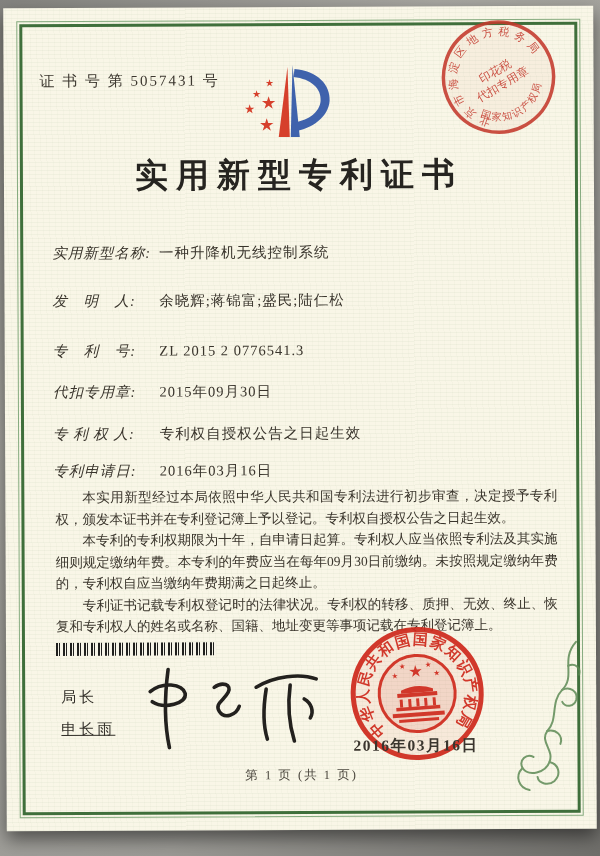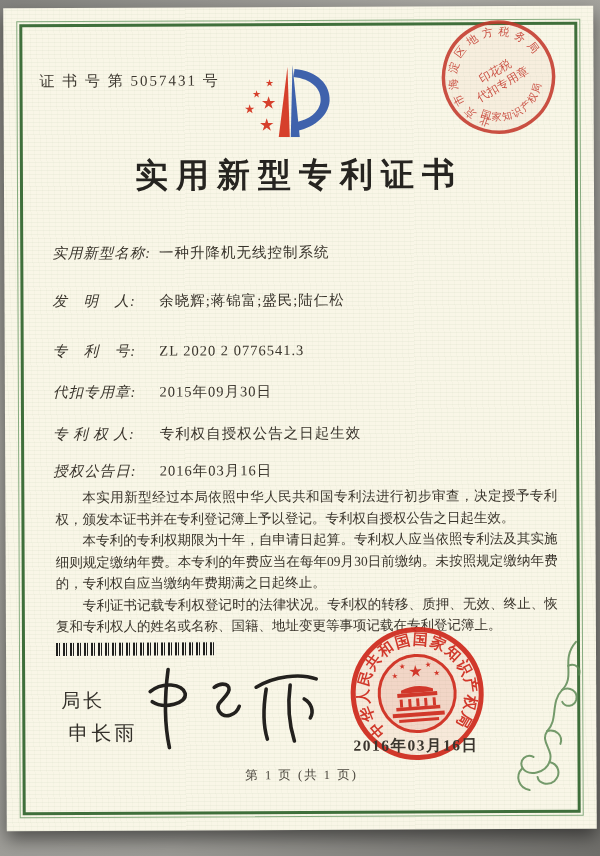--- a/index.html
+++ b/index.html
@@ -24,22 +24,22 @@
   .title{position:absolute;left:0;top:146px;width:100%;text-align:center;
          font-size:33px;font-weight:bold;letter-spacing:8px;color:#262420;}
   .field{position:absolute;left:48px;right:40px;font-size:14.5px;color:#39342c;letter-spacing:1px;}
   .flabel{display:inline-block;min-width:102px;font-style:italic;}
   .f1{top:236px;} .f2{top:284px;} .f3{top:334px;} .f4{top:375px;} .f5{top:417px;} .f6{top:454px;}
   .paras{position:absolute;left:50px;right:38px;top:479px;
          font-size:13.5px;line-height:21.5px;color:#3a352c;text-align:justify;}
   .paras p{margin:0;text-indent:2em;}
   .barcode{position:absolute;left:50px;top:635px;width:160px;height:13px;
          background:repeating-linear-gradient(90deg,#20201e 0 2px,#f6f4e8 2px 3px,#20201e 3px 4px,#f6f4e8 4px 7px,#20201e 7px 9px,#f6f4e8 9px 10px,#20201e 10px 11px,#f6f4e8 11px 14px);}
-  .signer-title{position:absolute;left:55px;top:680px;font-size:19px;letter-spacing:3px;color:#33302a;}
-  .signer-name{position:absolute;left:62px;top:712px;font-size:20px;letter-spacing:3px;color:#33302a;}
+  .signer-title{position:absolute;left:55px;top:680px;font-size:15px;letter-spacing:3px;color:#33302a;}
+  .signer-name{position:absolute;left:55px;top:712px;font-size:15px;letter-spacing:3px;color:#33302a;text-decoration:underline;}
   .signature{position:absolute;left:132px;top:650px;}
   .main-seal{position:absolute;left:336px;top:612px;opacity:0.93;}
   .seal-date{position:absolute;left:347px;top:729px;font-size:15.5px;font-weight:600;
          letter-spacing:1.5px;color:#3a352e;}
   .footer-page{position:absolute;left:0;top:760px;width:100%;text-align:center;
          font-size:12.5px;color:#4a463d;letter-spacing:2px;}
   .ornament{position:absolute;left:492px;top:630px;}
   .seal-text{font-family:"Liberation Serif",serif;}
 </style>
 </head>
@@ -90,32 +90,32 @@
     <div class="field f1">
       <span class="flabel">实用新型名称:</span>
       <span class="fvalue">一种升降机无线控制系统</span>
     </div>
     <div class="field f2">
       <span class="flabel">发　明　人:</span>
       <span class="fvalue">余晓辉;蒋锦富;盛民;陆仁松</span>
     </div>
     <div class="field f3">
       <span class="flabel">专　利　号:</span>
-      <span class="fvalue">ZL 2020 2 0776541.3</span>
+      <span class="fvalue">ZL 2015 2 0776541.3</span>
     </div>
     <div class="field f4">
       <span class="flabel">代扣专用章:</span>
       <span class="fvalue">2015年09月30日</span>
     </div>
     <div class="field f5">
       <span class="flabel">专 利 权 人:</span>
       <span class="fvalue">专利权自授权公告之日起生效</span>
     </div>
     <div class="field f6">
-      <span class="flabel">授权公告日:</span>
+      <span class="flabel">专利申请日:</span>
       <span class="fvalue">2016年03月16日</span>
     </div>
 
     <div class="paras">
       <p>本实用新型经过本局依照中华人民共和国专利法进行初步审查，决定授予专利权，颁发本证书并在专利登记簿上予以登记。专利权自授权公告之日起生效。</p>
       <p>本专利的专利权期限为十年，自申请日起算。专利权人应当依照专利法及其实施细则规定缴纳年费。本专利的年费应当在每年09月30日前缴纳。未按照规定缴纳年费的，专利权自应当缴纳年费期满之日起终止。</p>
       <p>专利证书记载专利权登记时的法律状况。专利权的转移、质押、无效、终止、恢复和专利权人的姓名或名称、国籍、地址变更等事项记载在专利登记簿上。</p>
     </div>
 
     <div class="barcode"></div>

